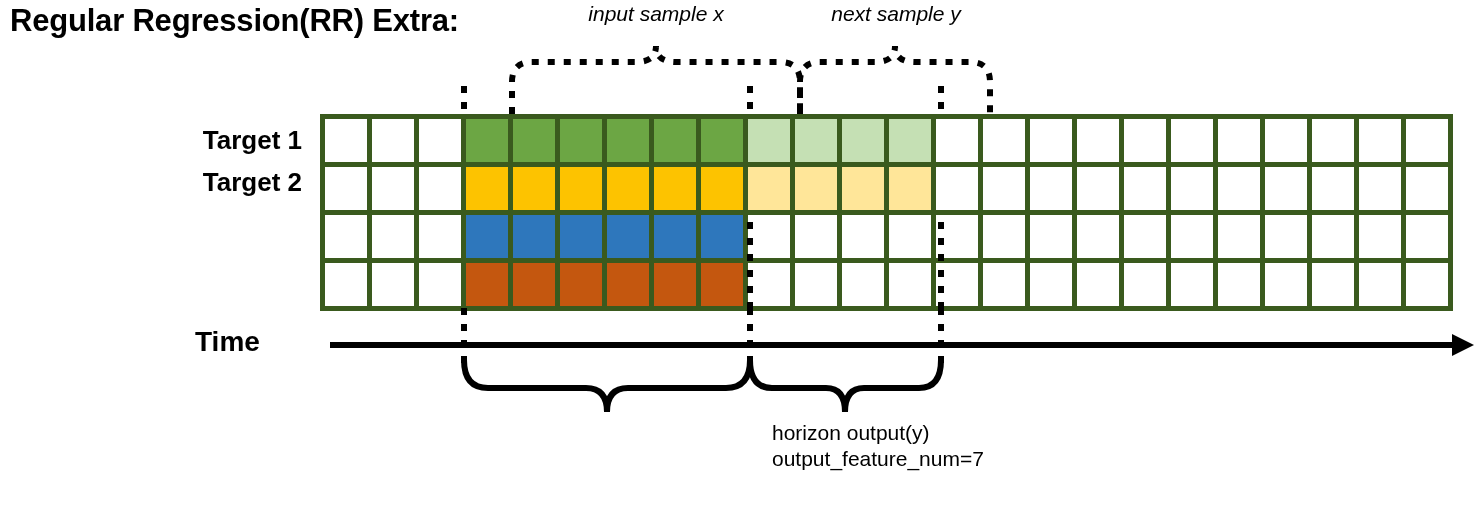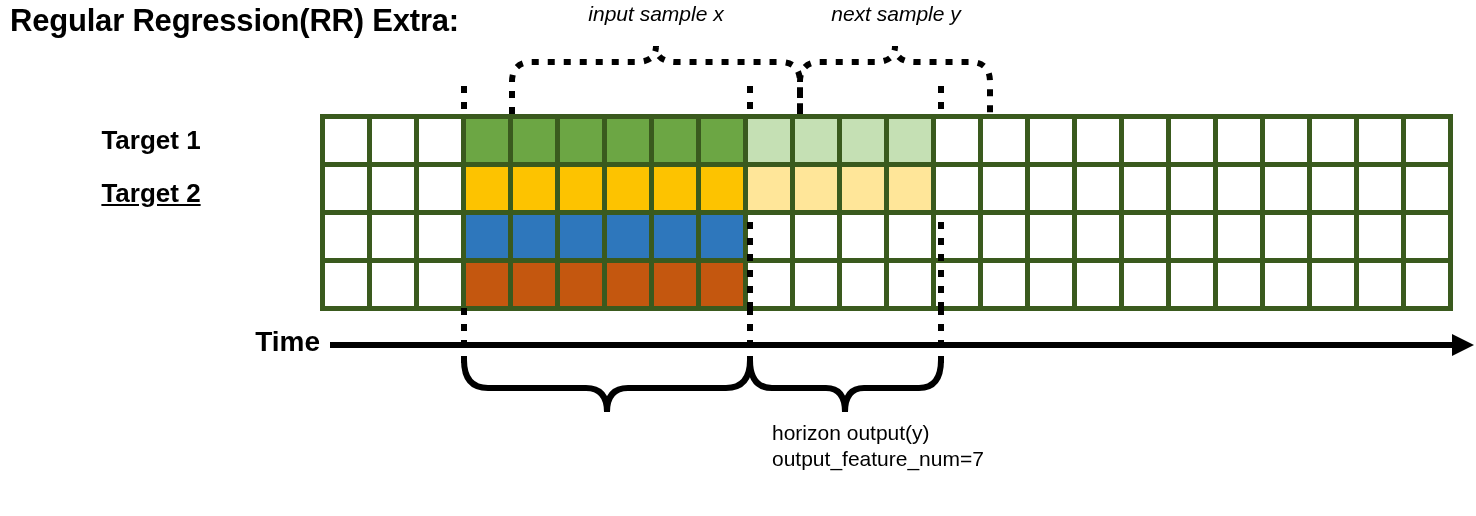--- a/index.html
+++ b/index.html
@@ -40,30 +40,30 @@
     top: 116px;
     width: 312px;
     height: 200px;
   }
   .row-label {
     position: absolute;
     right: 0px;
     width: 312px;
     height: 48px;
     line-height: 48px;
-    text-align: center;
+    text-align: right;
     font-size: 26px;
     font-weight: bold;
     color: #000000;
     white-space: nowrap;
     padding-right: 10px;
     box-sizing: border-box;
   }
   .row-label.r0 { top: 0px; }
-  .row-label.r1 { top: 53px; text-decoration: underline; }
+  .row-label.r1 { top: 42px; }
   .row-label.r2 { top: 96px; }
   .row-label.r3 { top: 144px; }
 
   
   #grid {
     position: absolute;
     left: 320px;
     top: 114px;
     border: 5px solid #3A5A1E;
     background: #3A5A1E;
@@ -84,21 +84,20 @@
     background: #ffffff;
     flex: none;
   }
 
   
   #time-label {
     position: absolute;
     left: 195px;
     top: 326px;
     width: 125px;
-    text-align: right;
     font-size: 28px;
     font-weight: bold;
     color: #000;
     white-space: nowrap;
   }
 
   
   #overlay {
     position: absolute;
     left: 0; top: 0;

